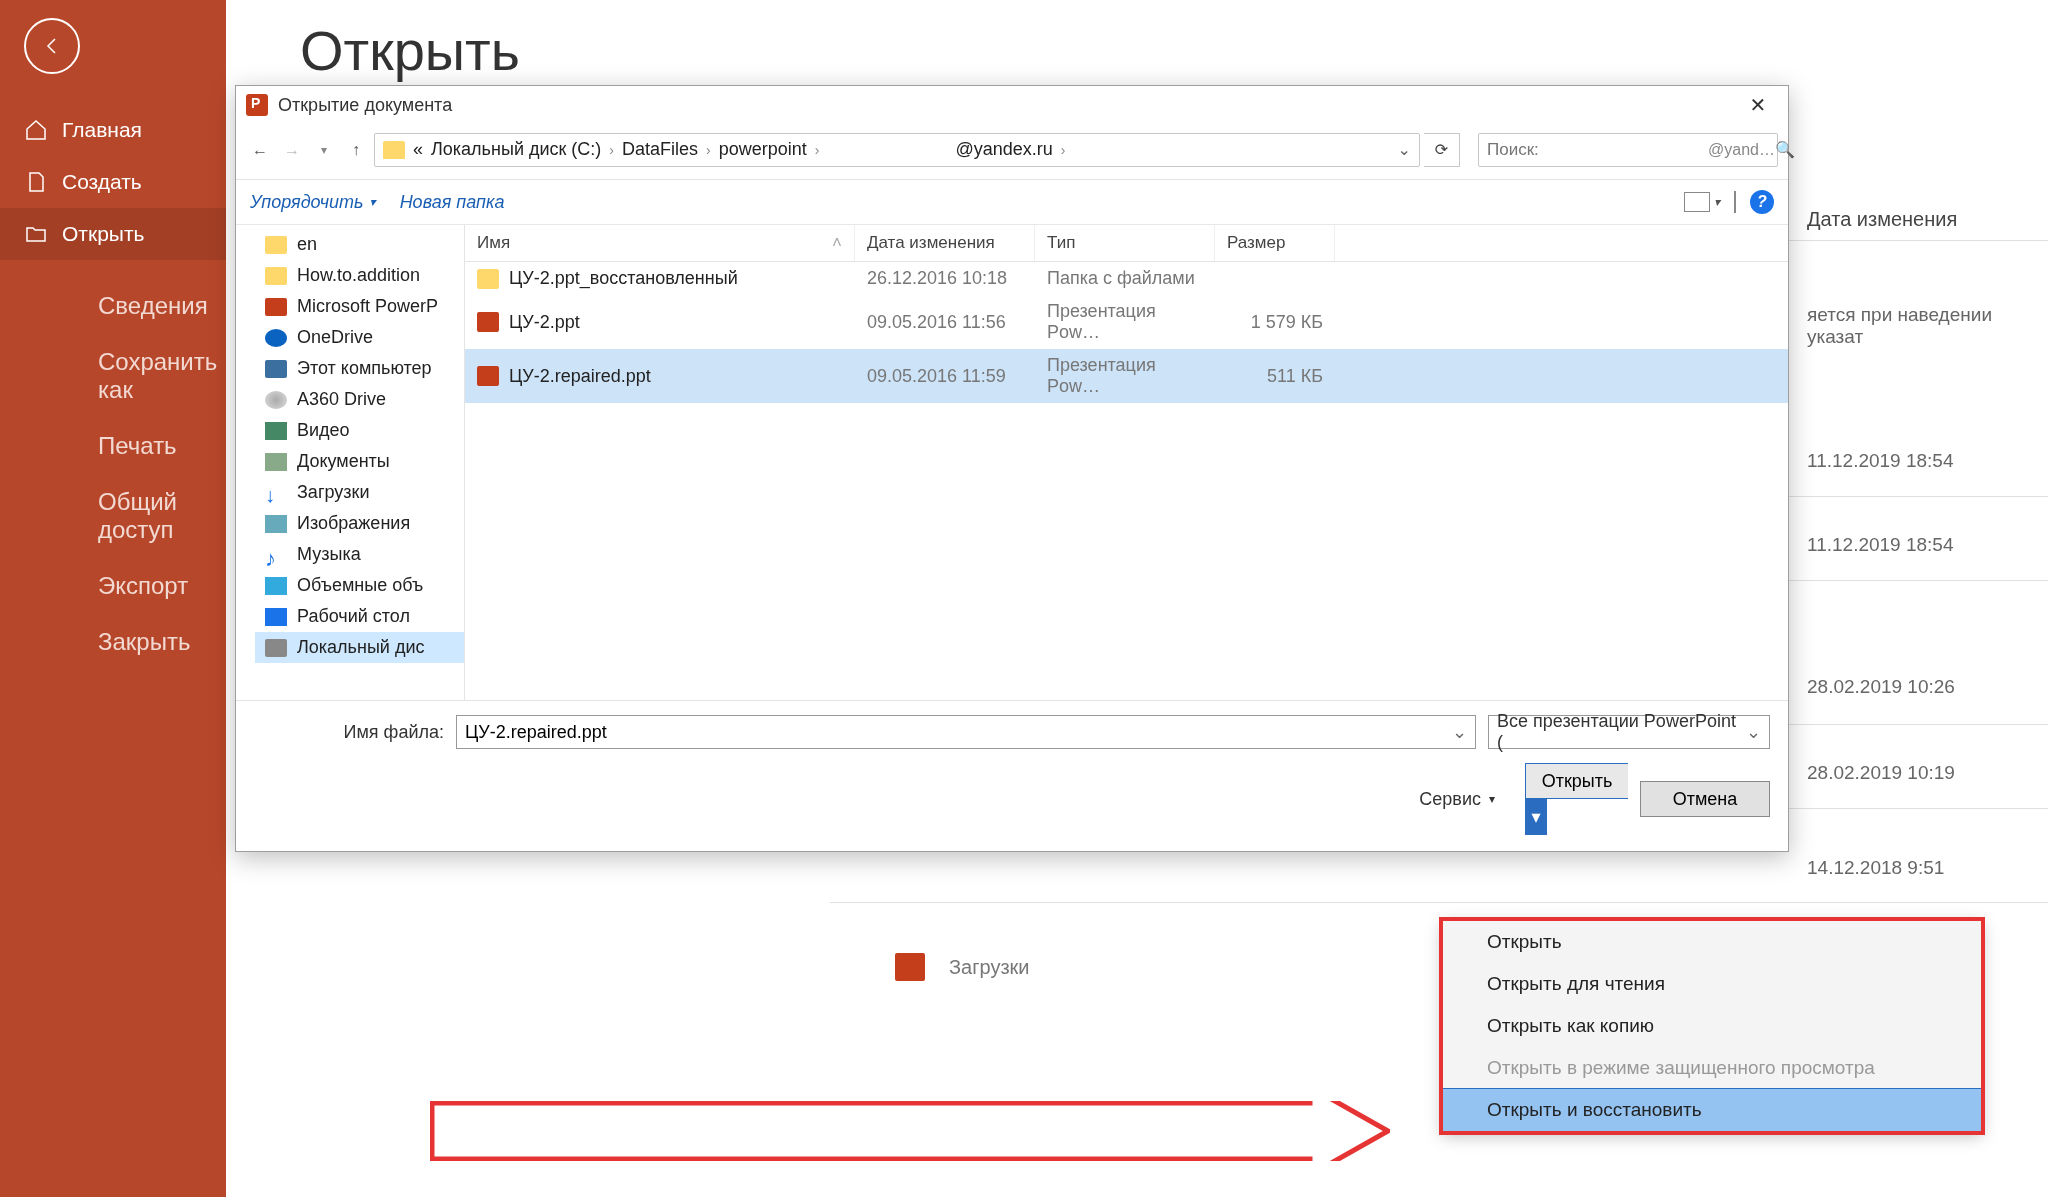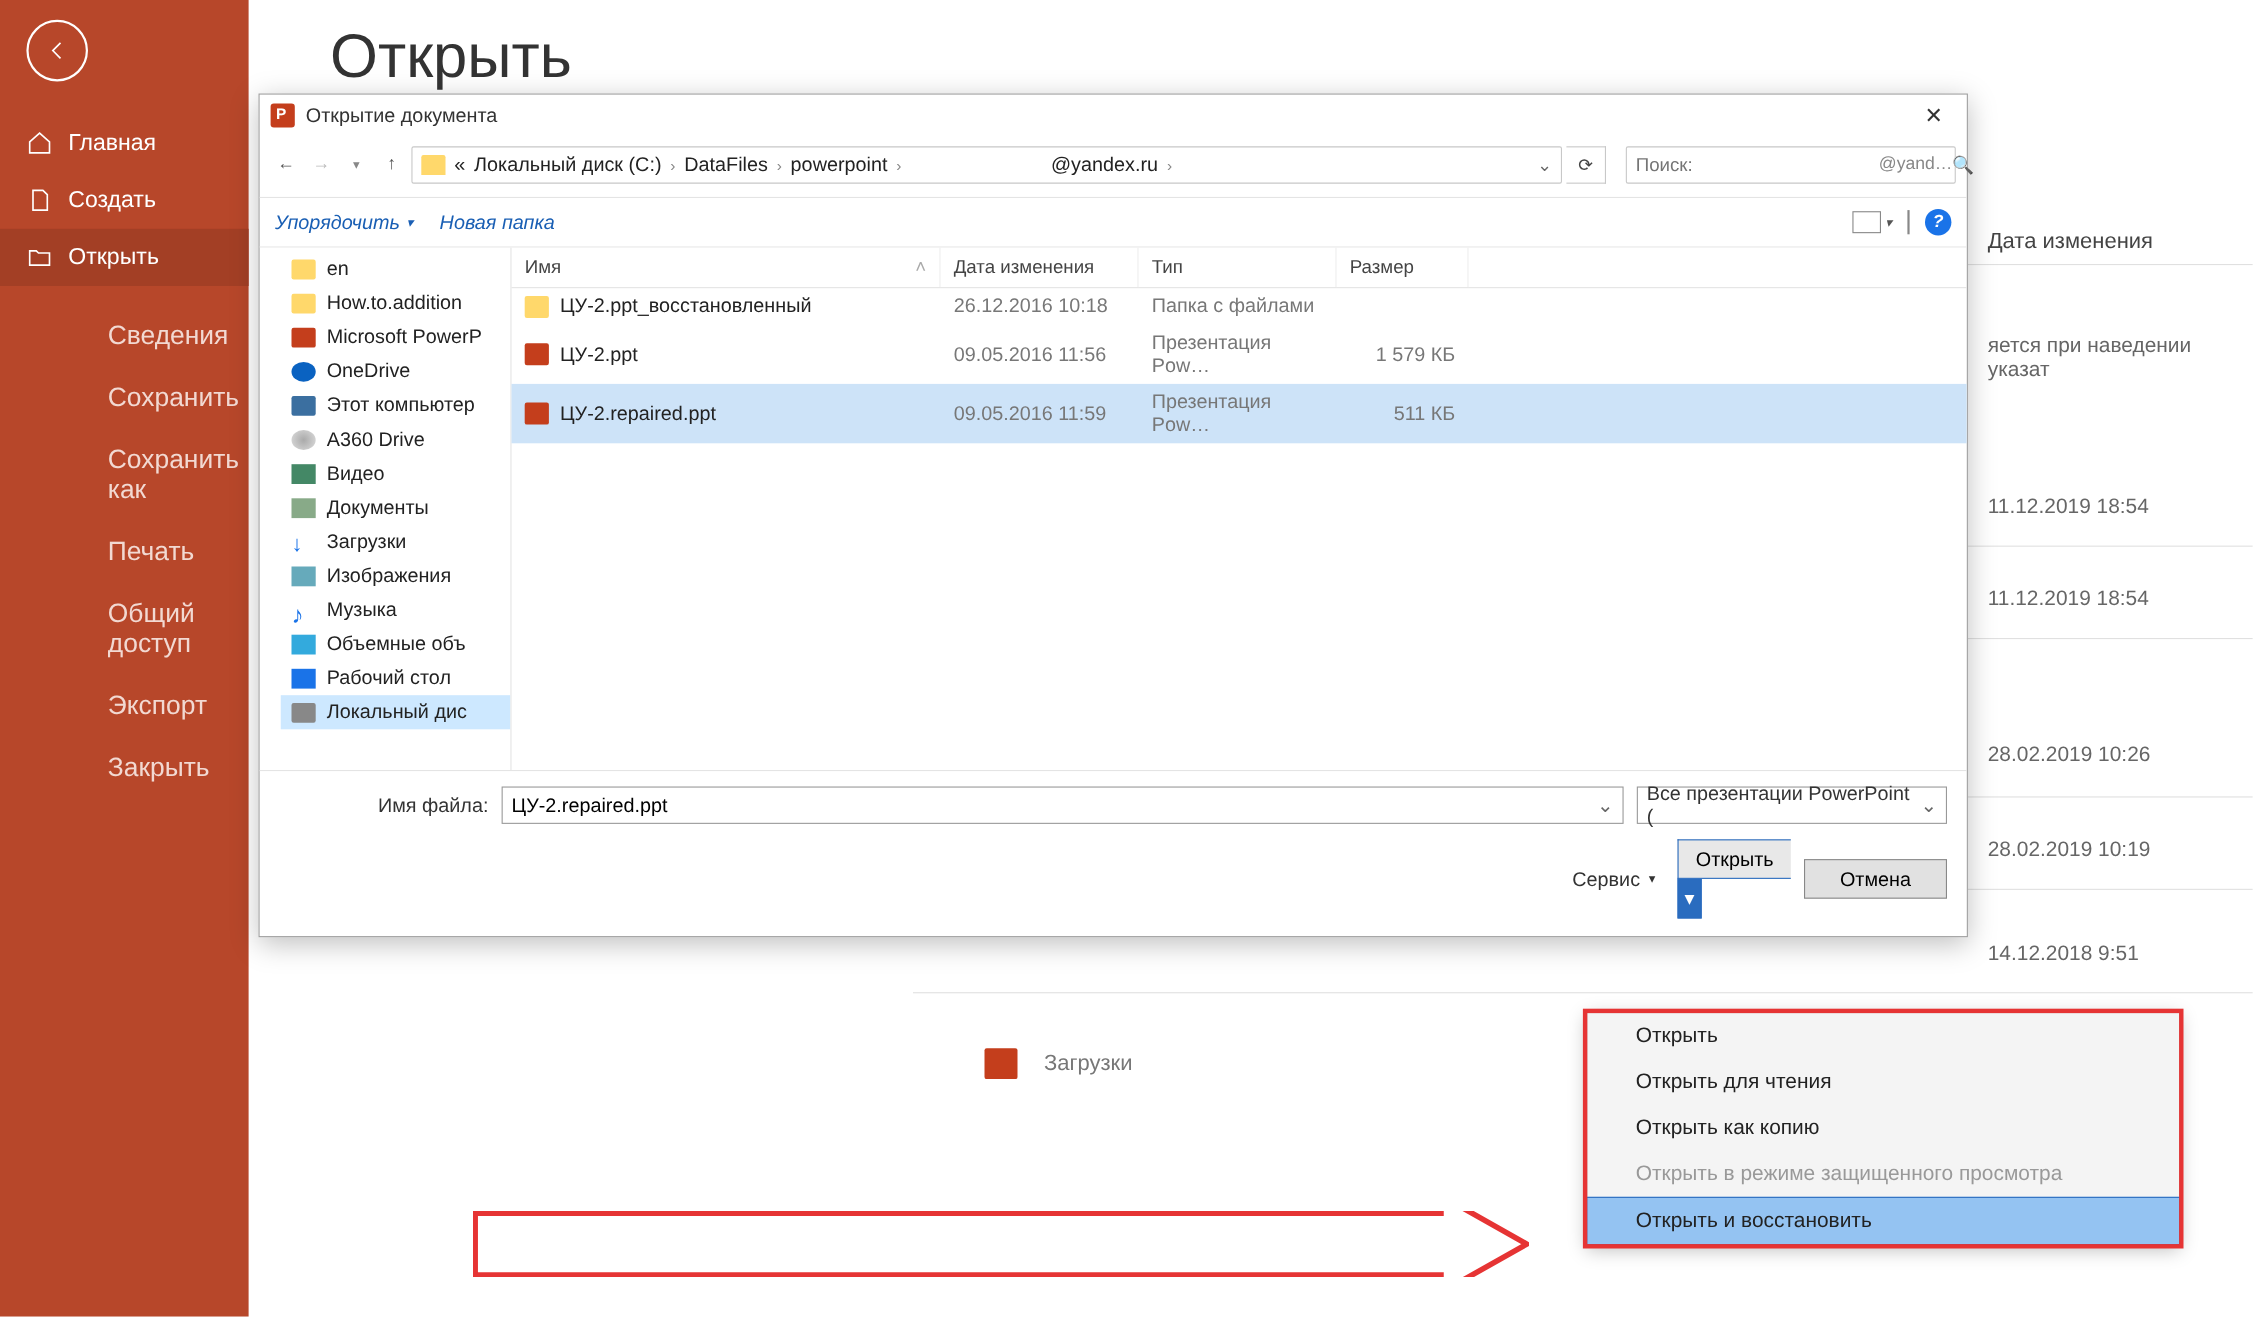--- a/index.html
+++ b/index.html
@@ -95,21 +95,21 @@
   .fl-row.sel { background:#cde3f8; }
   .fl-row .cell.col-date, .fl-row .cell.col-type, .fl-row .cell.col-size { color:#777; }
   .file-ico { width:22px; height:20px; display:inline-block; }
 
   .footer { border-top:1px solid #e4e4e4; padding:14px 18px 16px 18px; display:flex; flex-direction:column; gap:14px; }
   .footer .row1 { display:flex; align-items:center; gap:12px; }
   .footer .lbl { width:190px; text-align:right; font-size:18px; color:#333; }
   .footer .fname { flex:1; height:34px; border:1px solid #999; padding:0 8px; font-size:18px; display:flex; align-items:center; justify-content:space-between; }
   .footer .filetype { width:282px; height:34px; border:1px solid #999; padding:0 8px; font-size:18px; display:flex; align-items:center; justify-content:space-between; color:#333; }
   .footer .row2 { display:flex; align-items:center; justify-content:flex-end; gap:12px; }
-  .footer .tools { font-size:18px; color:#333; display:flex; align-items:center; gap:8px; margin-right:8px; }
+  .footer .tools { font-size:18px; color:#333; display:flex; align-items:center; gap:8px; margin-right:18px; }
   .btn { height:36px; border:1px solid #888; background:#e1e1e1; font-size:18px; display:flex; align-items:center; justify-content:center; cursor:pointer; }
   .btn.open { width:103px; border-right:none; background:#e8e8e8; border-color:#2a6cbf; }
   .btn.open-dd { width:22px; background:#2a6cbf; color:#fff; border:1px solid #2a6cbf; }
   .btn.cancel { width:130px; }
 
   
   .menu { position:absolute; left:1442px; top:920px; width:540px; background:#f4f4f4; border:1px solid #aaa; box-shadow:0 4px 16px rgba(0,0,0,.25); z-index:50; }
   .menu .annot-border { position:absolute; inset:-4px; border:4px solid #e63434; pointer-events:none; }
   .menu-item { padding:10px 44px; font-size:19px; color:#222; cursor:pointer; }
   .menu-item.disabled { color:#999; cursor:default; }
@@ -144,23 +144,20 @@
   </div>
   <div class="sidebar-item active">
     <svg viewBox="0 0 24 24">
         <path d="M3 6h6l2 2h10v11H3z"></path>
       </svg>
     <span>Открыть</span>
   </div>
   <div style="height:18px"></div>
   <div class="sidebar-item sub">
       <span>Сведения</span>
-    </div>
-  <div class="sidebar-item sub">
-      <span>Сохранить</span>
     </div>
   <div class="sidebar-item sub">
       <span>Сохранить как</span>
     </div>
   <div class="sidebar-item sub">
       <span>Печать</span>
     </div>
   <div class="sidebar-item sub">
       <span>Общий доступ</span>
     </div>

